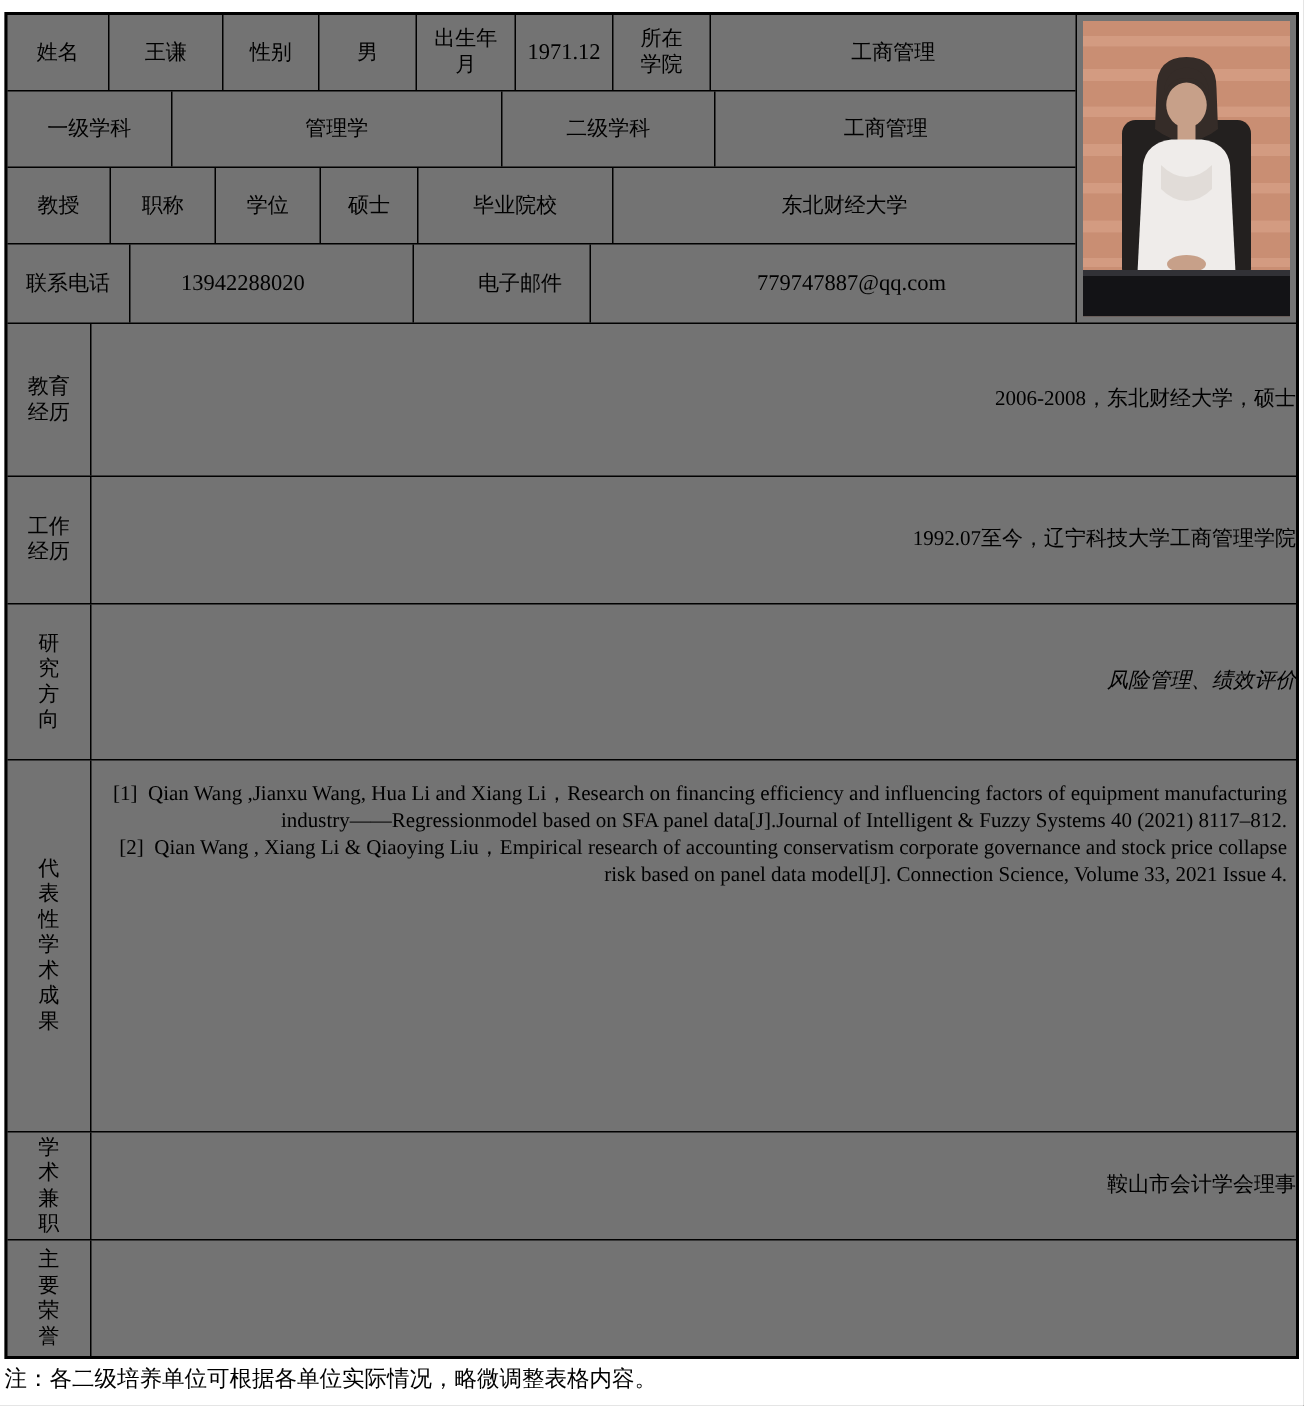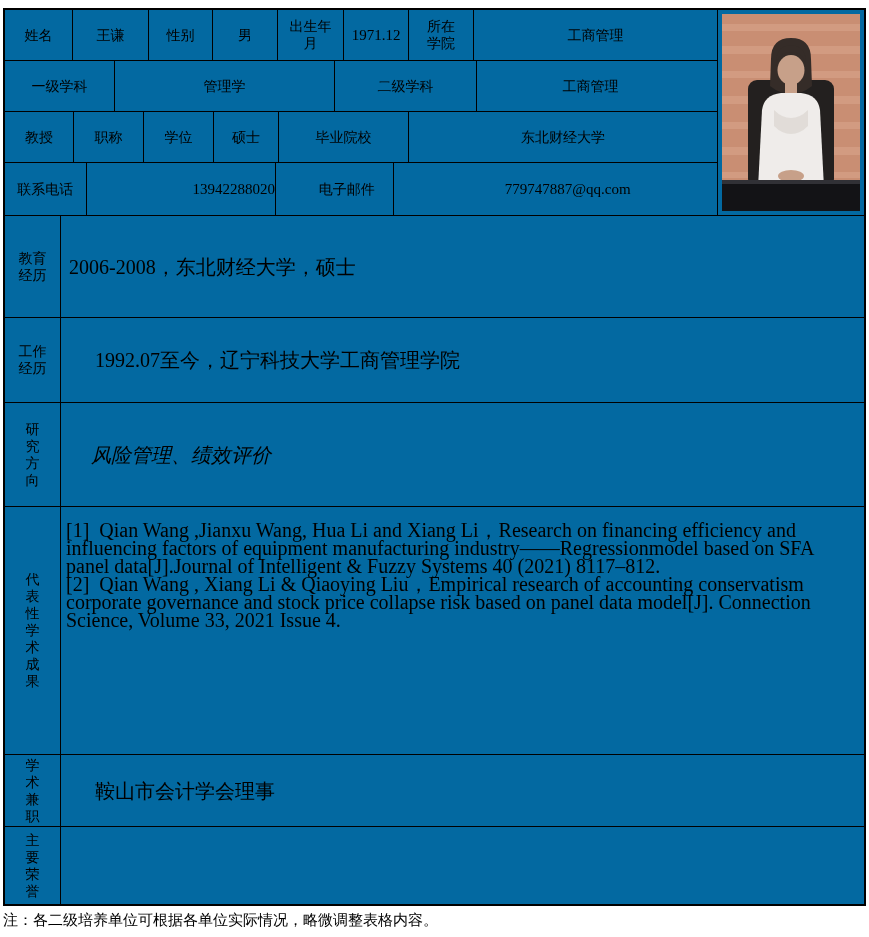--- a/index.html
+++ b/index.html
@@ -8,61 +8,62 @@
     width:869px; height:937px;
     font-family:"Liberation Serif","DejaVu Serif",serif;
     color:#000;
   }
   .page { position:relative; width:869px; height:937px; background:#fff; overflow:hidden; }
 
   .tbl {
     position:absolute; left:3px; top:8px;
     width:863px; height:898px;
     border:2px solid #000;
-    background:#0369a1;
+    background:#737373;
   }
 
   
   .top-block { display:flex; height:206px; border-bottom:1px solid #000; }
   .top-left { width:712px; display:flex; flex-direction:column; }
   .trow { display:flex; height:51px; border-bottom:1px solid #000; }
   .trow.last { height:52px; border-bottom:none;gap:24px; }
 
   .cell {
     border-right:1px solid #000;
     display:flex; flex-direction:column;
     align-items:center; justify-content:center;
     text-align:center;
     font-size:14px; line-height:17px;
     overflow:hidden;
   }
   .cell.nr { border-right:none;justify-content:center; }
-  .cell.vleft { align-items:flex-end; text-align:left; }
+  .cell.vleft { align-items:flex-start; text-align:left; }
   .num { font-size:15px; }
 
   .photo-cell {
     width:147px; border-left:1px solid #000;
     display:flex; align-items:center; justify-content:center;
     padding:4px;
   }
 
   
   .sec { display:flex; border-bottom:1px solid #000; }
   .sec.last { border-bottom:none; }
   .label-col {
     width:56px; border-right:1px solid #000;
     display:flex; flex-direction:column;
     align-items:center; justify-content:center;
     font-size:14px; line-height:17px; text-align:center;
   }
   .content-col {
     flex:1; display:flex; flex-direction:column;
     justify-content:center;
-    font-size:20px; line-height:18px;
+    font-size:14px; line-height:18px;
     overflow:hidden;
+    text-align:right;
   }
   .content-col.pub { justify-content:flex-start; padding:14px 6px 0 5px; }
   .pub p { white-space:pre-wrap; margin:0; }
   .ind8  { padding-left:8px; }
   .ind30 { padding-left:30px;font-style:italic; }
   .ind34 { padding-left:34px; }
   .ind10 { padding-left:10px; }
 
   .footer-note {
     position:absolute; left:3px; top:911px;

